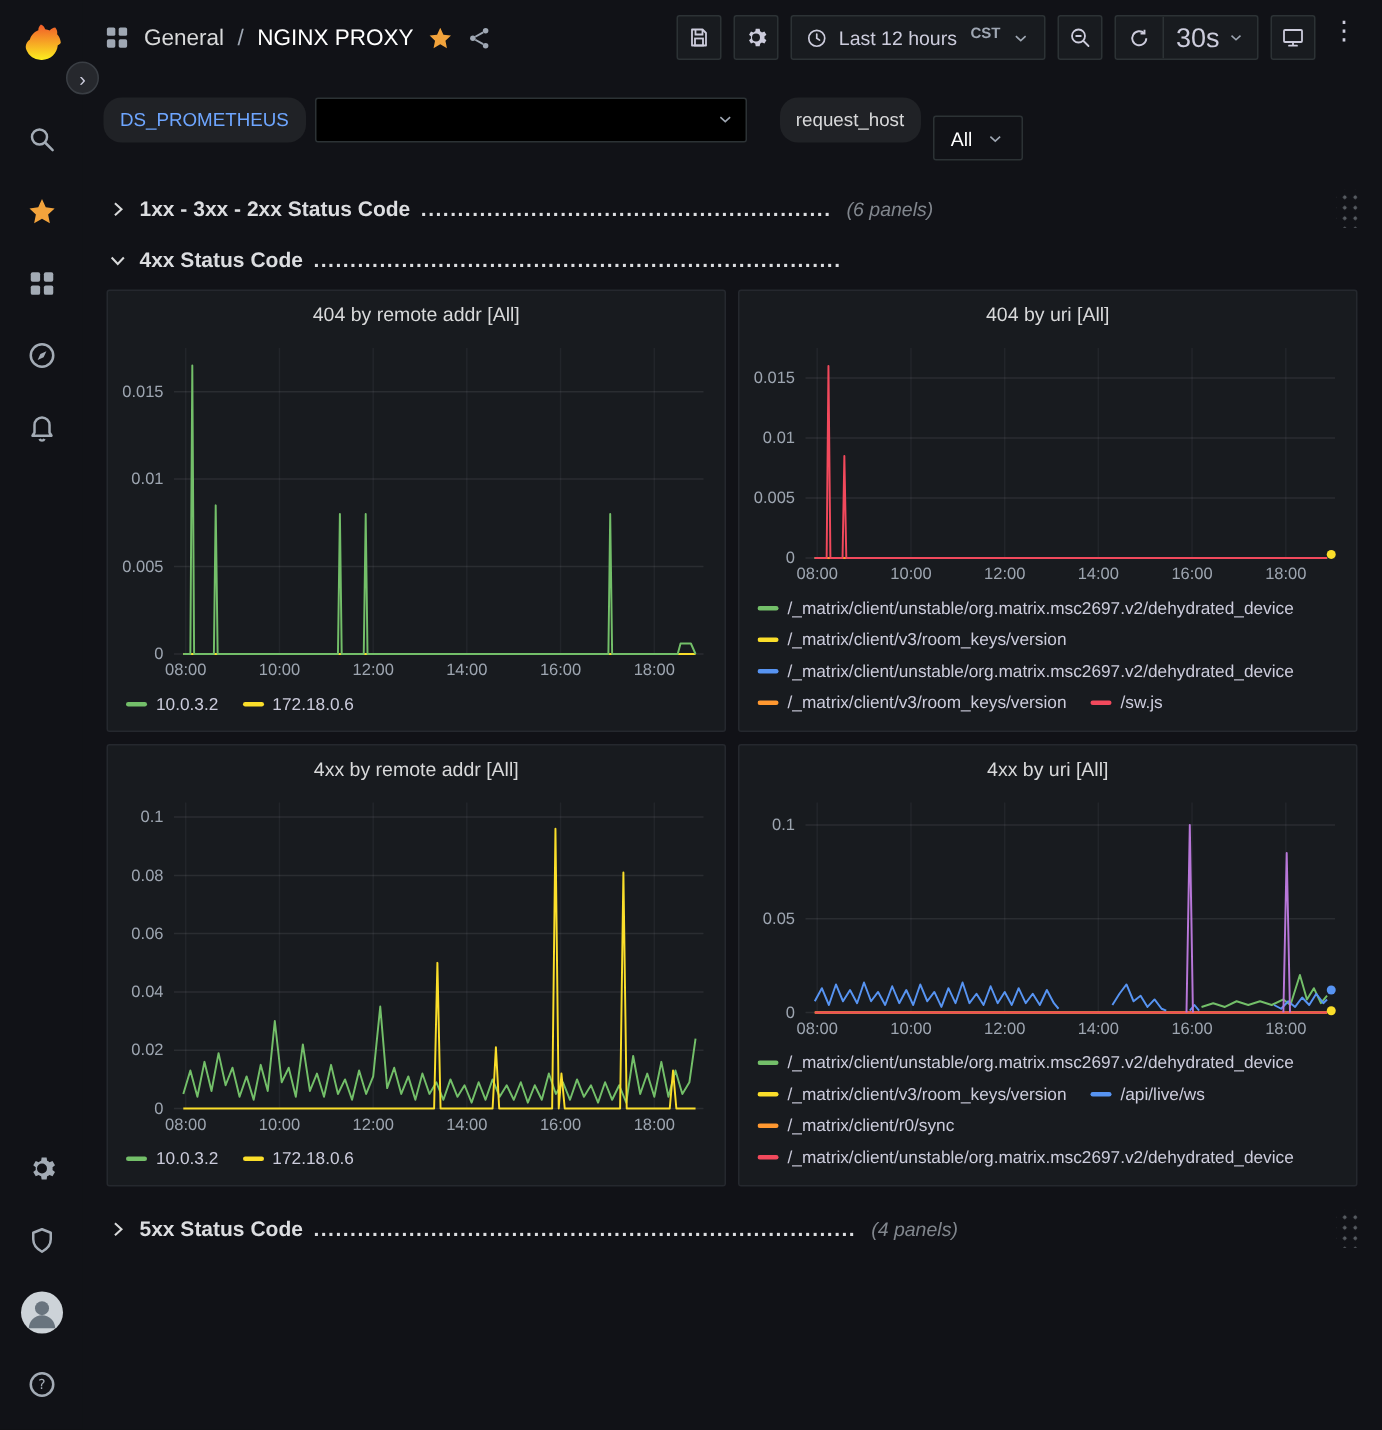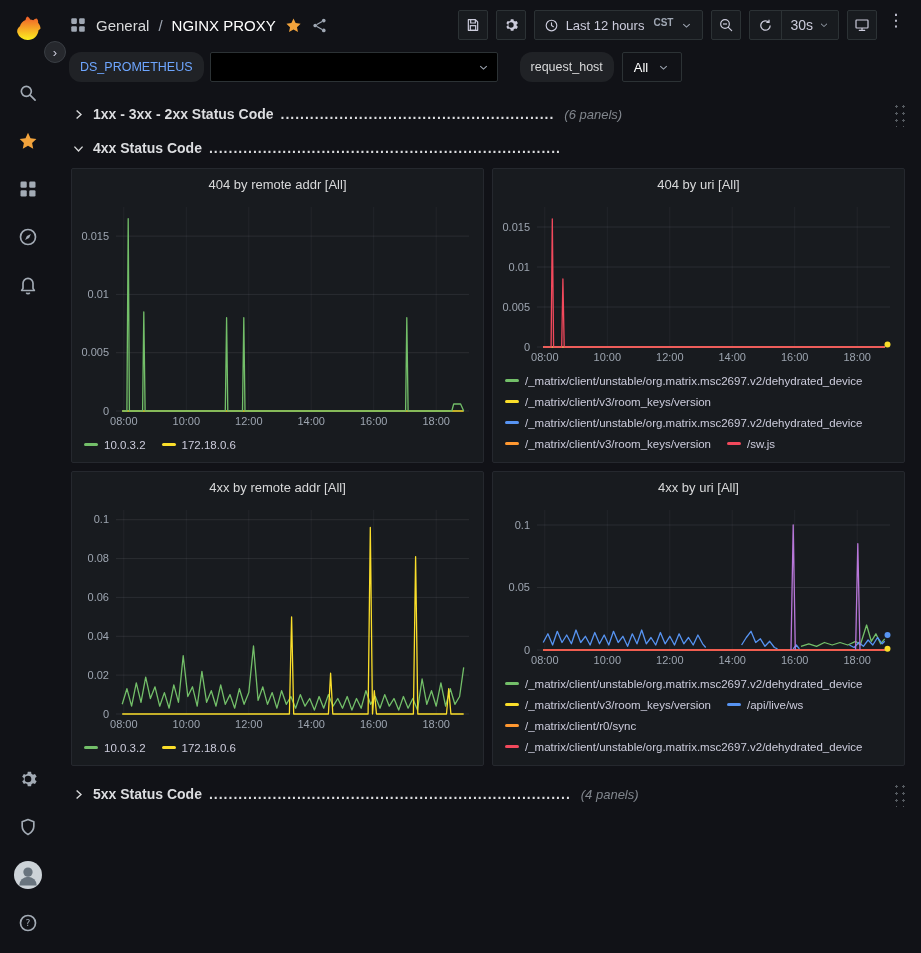--- a/index.html
+++ b/index.html
@@ -40,31 +40,31 @@
   .tb-star{color:var(--star);cursor:pointer;background:none;border:none;padding:0;display:flex;}
   .tb-right{margin-left:auto;display:flex;gap:8px;}
   .btn{
     display:flex;align-items:center;gap:7px;height:30px;padding:0 9px;
     background:#181b1f;border:1px solid #2c3235;border-radius:2px;
     color:#ccccdc;font-size:13px;cursor:pointer;font-family:inherit;white-space:nowrap;
   }
   .btn.icon-only{width:30px;padding:0;justify-content:center;}
   .tz{font-size:10px;color:#9fa7b3;font-weight:700;margin-left:2px;align-self:flex-start;margin-top:6px;}
   .split{display:flex;align-items:stretch;height:30px;background:#181b1f;border:1px solid #2c3235;border-radius:2px;overflow:hidden;}
-  .split .seg{display:flex;align-items:center;padding:0 8px;gap:5px;color:#ccccdc;font-size:14px;background:none;border:none;cursor:pointer;font-family:inherit;}
+  .split .seg{display:flex;align-items:center;padding:0 8px;gap:5px;color:#ccccdc;font-size:18px;background:none;border:none;cursor:pointer;font-family:inherit;}
   .split .seg2{border-left:1px solid #2c3235;}
   .kebab{background:none;border:none;color:#ccccdc;font-size:17px;cursor:pointer;width:22px;display:flex;justify-content:center;padding:0;}
   
   .subbar{display:flex;align-items:center;gap:22px;padding:2px 14px 10px;flex:none;}
   .var-group{display:flex;align-items:center;gap:6px;}
   .chip-label{height:30px;display:flex;align-items:center;padding:0 11px;background:#202226;border-radius:12px;font-size:12.5px;font-weight:500;color:#d8d9da;cursor:pointer;border:none;font-family:inherit;}
   .chip-label.ds{color:var(--link);}
   .value-box{height:30px;display:flex;align-items:center;border:1px solid #2c3235;border-radius:2px;cursor:pointer;background:none;color:#fff;font-size:13px;font-family:inherit;}
   .ds-value{width:288px;background:#000;justify-content:flex-end;padding:0 7px;}
-  .all-value{padding:0 11px;gap:9px;}
+  .all-value{padding:0 11px;gap:9px;margin-top:25px;}
   .caret{color:#9fa7b3;display:flex;}
   
   .dash{flex:1;padding:6px 16px 0;overflow:hidden;}
   .row-header{display:flex;align-items:center;height:28px;margin:2px 0 6px;cursor:pointer;}
   .row-chev{width:22px;color:#d8d9da;display:flex;flex:none;}
   .row-chev.open svg{transform:rotate(90deg);}
   .row-title{font-size:14px;font-weight:700;color:#dcdde0;white-space:nowrap;}
   .row-dots{font-size:14px;font-weight:700;color:#dcdde0;margin-left:7px;letter-spacing:1px;white-space:nowrap;overflow:hidden;}
   .row-count{font-size:13px;font-style:italic;color:#81868d;margin-left:10px;white-space:nowrap;}
   .row-fill{flex:1;}

